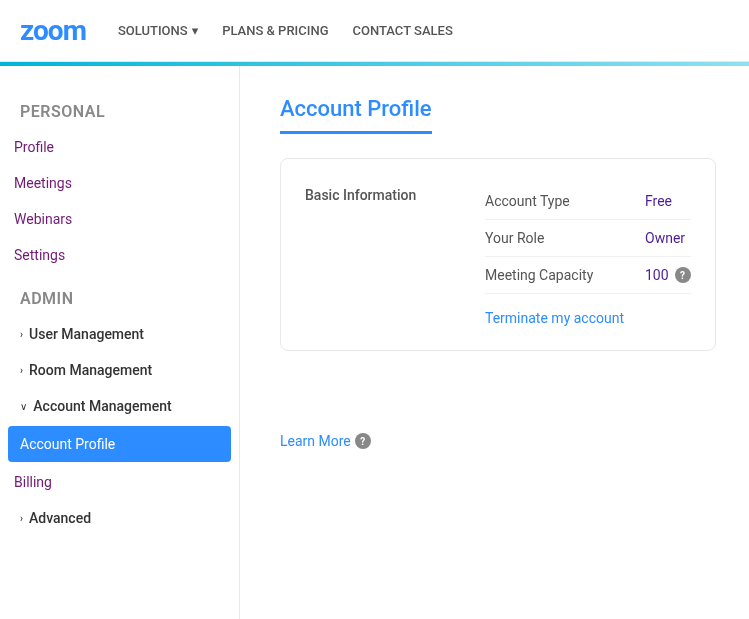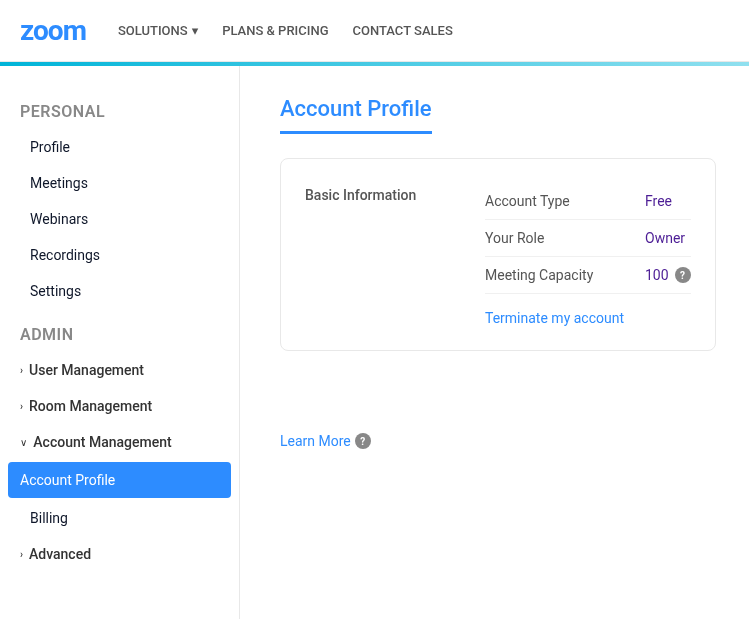--- a/index.html
+++ b/index.html
@@ -59,22 +59,22 @@
     }
     .sidebar-section-title {
       font-size: 16px;
       font-weight: 600;
       color: #888;
       letter-spacing: 0.5px;
       padding: 8px 20px 8px 20px;
       margin-top: 8px;
     }
     .sidebar-item {
-      padding: 10px 20px 10px 30px;
-      color: #0f172a;
+      padding: 10px 20px 10px 14px;
+      color: #701a75;
       cursor: pointer;
       font-size: 14px;
       display: flex;
       align-items: center;
       gap: 6px;
     }
     .sidebar-item-group {
       padding: 10px 20px 10px 20px;
       color: #333;
       cursor: pointer;
@@ -211,21 +211,20 @@
 
 <div class="green-bar"></div>
 
 <div class="main-layout">
 
   <aside class="sidebar">
     <div class="sidebar-section-title">PERSONAL</div>
     <div class="sidebar-item">Profile</div>
     <div class="sidebar-item">Meetings</div>
     <div class="sidebar-item">Webinars</div>
-    <div class="sidebar-item">Recordings</div>
     <div class="sidebar-item">Settings</div>
 
     <div class="sidebar-section-title">ADMIN</div>
     <div class="sidebar-item-group">
       <span class="chevron-icon">›</span>
       <span>User Management</span>
     </div>
     <div class="sidebar-item-group">
       <span class="chevron-icon">›</span>
       <span>Room Management</span>

